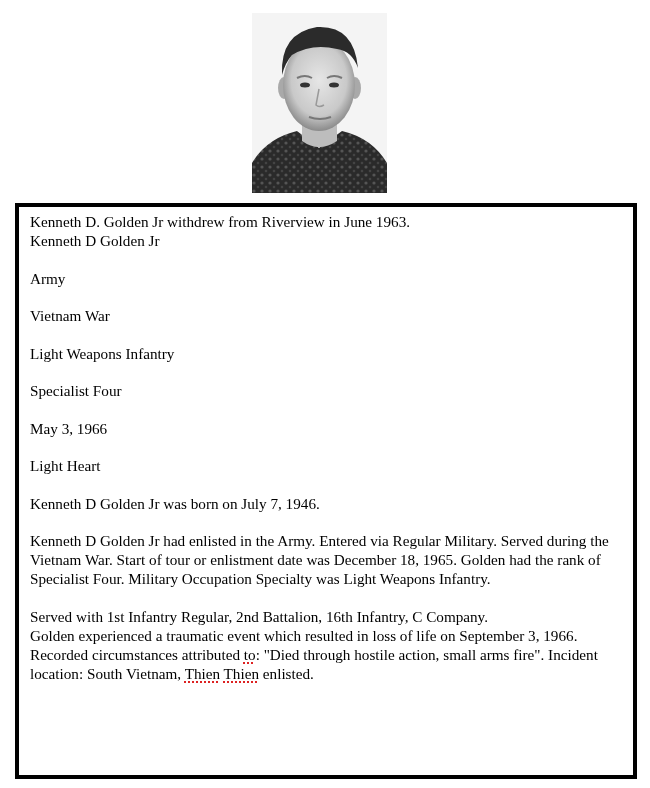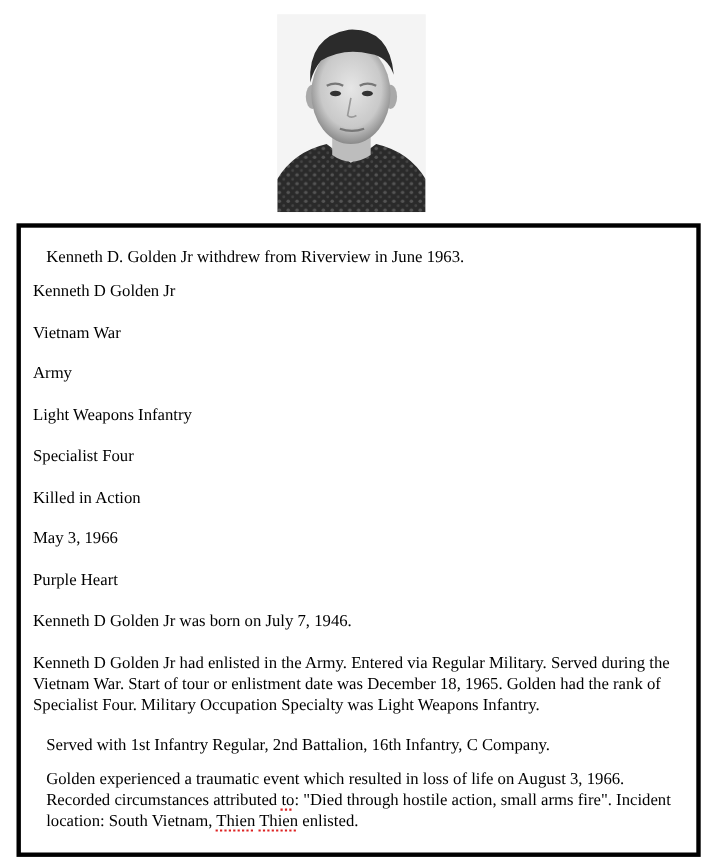--- a/index.html
+++ b/index.html
@@ -38,21 +38,21 @@
       position: absolute;
       left: 11px;
       top: 5px;
       right: 10px;
       font-size: 15.2px;
       line-height: 19px;
     }
     .content p {
       margin: 0 0 18.5px 0;
     }
-    .content p.tight { margin: 12px; }
+    .content p.tight { margin: 0; }
     .spell {
       text-decoration: underline dotted #d22;
       text-underline-offset: 3px;
       text-decoration-thickness: 1.5px;
     }
   </style>
 </head>
 <body>
 
 <div class="photo" title="Portrait of Kenneth D Golden Jr">
@@ -91,25 +91,24 @@
     <path d="M67 76 L64 92 Q67 95 72 92" stroke="#999" stroke-width="1.5" fill="none"></path>
 
     <path d="M57 104 Q68 108 79 104" stroke="#777" stroke-width="2" fill="none"></path>
   </svg>
 </div>
 
 <div class="box">
   <div class="content">
     <p class="tight">Kenneth D. Golden Jr withdrew from Riverview in June 1963.</p>
     <p>Kenneth D Golden Jr</p>
+    <p>Army</p>
     <p>Vietnam War</p>
-    <p>Army</p>
     <p>Light Weapons Infantry</p>
     <p>Specialist Four</p>
-    <p>Killed in Action</p>
     <p>May 3, 1966</p>
-    <p>Purple Heart</p>
+    <p>Light Heart</p>
     <p>Kenneth D Golden Jr was born on July 7, 1946.</p>
     <p>Kenneth D Golden Jr had enlisted in the Army. Entered via Regular Military. Served during the Vietnam War. Start of tour or enlistment date was December 18, 1965. Golden had the rank of Specialist Four. Military Occupation Specialty was Light Weapons Infantry.</p>
     <p class="tight">Served with 1st Infantry Regular, 2nd Battalion, 16th Infantry, C Company.</p>
-    <p class="tight"><span>Golden experienced a traumatic event which resulted in loss of life on August 3, 1966. Recorded circumstances attributed </span><span class="spell">to</span><span>: "Died through hostile action, small arms fire". Incident location: South Vietnam, </span><span class="spell">Thien</span> <span class="spell">Thien</span><span> enlisted.</span></p>
+    <p class="tight"><span>Golden experienced a traumatic event which resulted in loss of life on September 3, 1966. Recorded circumstances attributed </span><span class="spell">to</span><span>: "Died through hostile action, small arms fire". Incident location: South Vietnam, </span><span class="spell">Thien</span> <span class="spell">Thien</span><span> enlisted.</span></p>
   </div>
 </div>
 
 </body></html>

